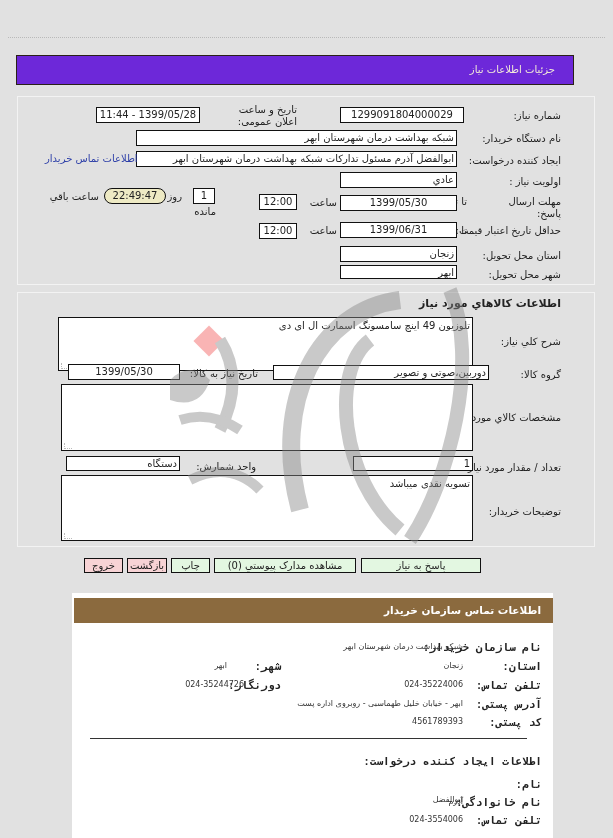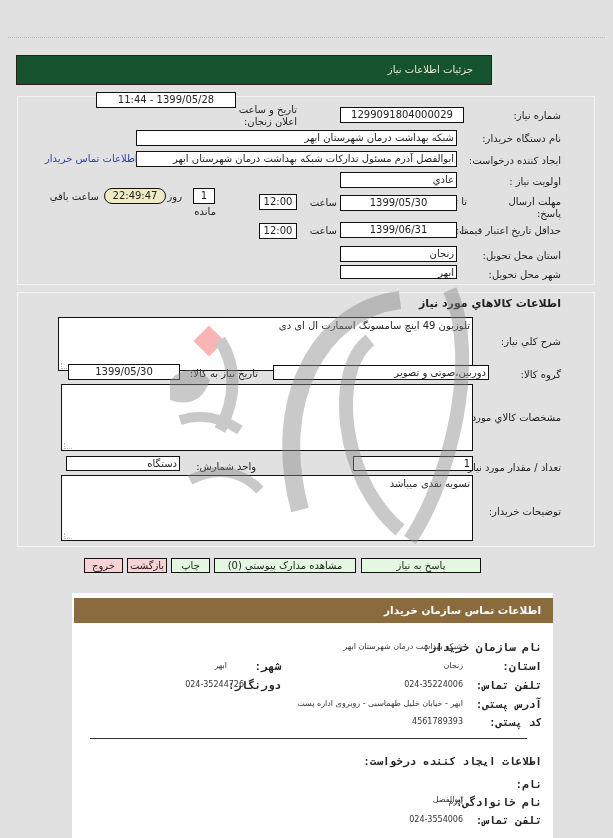--- a/index.html
+++ b/index.html
@@ -10,22 +10,22 @@
     font-size: 10px;
     color: #222;
     position: relative;
     direction: rtl;
   }
   .dotted-line {
     position: absolute; left: 8px; right: 8px; top: 37px;
     border-top: 1px dotted #b9b9b9;
   }
   .page-title-bar {
-    position: absolute; left: 16px; top: 55px; width: 476px; height: 30px;
-    background: #14532d; border: 1px solid #2a2018;
+    position: absolute; left: 16px; top: 55px; width: 558px; height: 30px;
+    background: #6d28d9; border: 1px solid #2a2018;
     color: #f2ead8; font-size: 10px; padding-right: 18px; line-height: 28px;
   }
   .panel {
     position: absolute; border: 1px solid #f3f3f3; background: #e1e1e1;
   }
   .lbl { position: absolute; font-size: 10px; color: #222; white-space: nowrap; text-align: right; line-height: 12px; }
   .bold { font-weight: bold; }
   .box {
     position: absolute; background: #fff; border: 1px solid #111;
     font-size: 10px; line-height: 14px; padding: 0 2px; white-space: nowrap; overflow: hidden;
@@ -66,22 +66,22 @@
 
 <div class="page-title-bar">
   <span>جزئیات اطلاعات نیاز</span>
 </div>
 
 <div class="panel" style="left:17px; top:96px; width:578px; height:189px;"></div>
 
 <span class="lbl" style="right:52px; top:110px;">شماره نیاز:</span>
 <div class="box center" style="left:340px; top:107px; width:124px; height:16px;">1299091804000029</div>
 
-<span class="lbl" style="right:316px; top:104px; width:80px; white-space:normal;">تاریخ و ساعت اعلان زنجان:</span>
-<div class="box center" style="left:96px; top:92px; width:140px; height:16px;">1399/05/28 - 11:44</div>
+<span class="lbl" style="right:316px; top:104px; width:80px; white-space:normal;">تاریخ و ساعت اعلان عمومی:</span>
+<div class="box center" style="left:96px; top:107px; width:104px; height:16px;">1399/05/28 - 11:44</div>
 
 <span class="lbl" style="right:52px; top:133px;">نام دستگاه خریدار:</span>
 <div class="box" style="left:136px; top:130px; width:321px; height:16px;">شبکه بهداشت درمان شهرستان ابهر</div>
 
 <span class="lbl" style="right:52px; top:155px;">ایجاد کننده درخواست:</span>
 <div class="box" style="left:136px; top:151px; width:321px; height:16px;">ابوالفضل آذرم مسئول تداركات شبکه بهداشت درمان شهرستان ابهر</div>
 <span class="link" style="left:45px; top:153px;">اطلاعات تماس خریدار</span>
 
 <span class="lbl" style="right:52px; top:176px;">اولویت نیاز :</span>
 <div class="box" style="left:340px; top:172px; width:117px; height:16px;">عادي</div>

